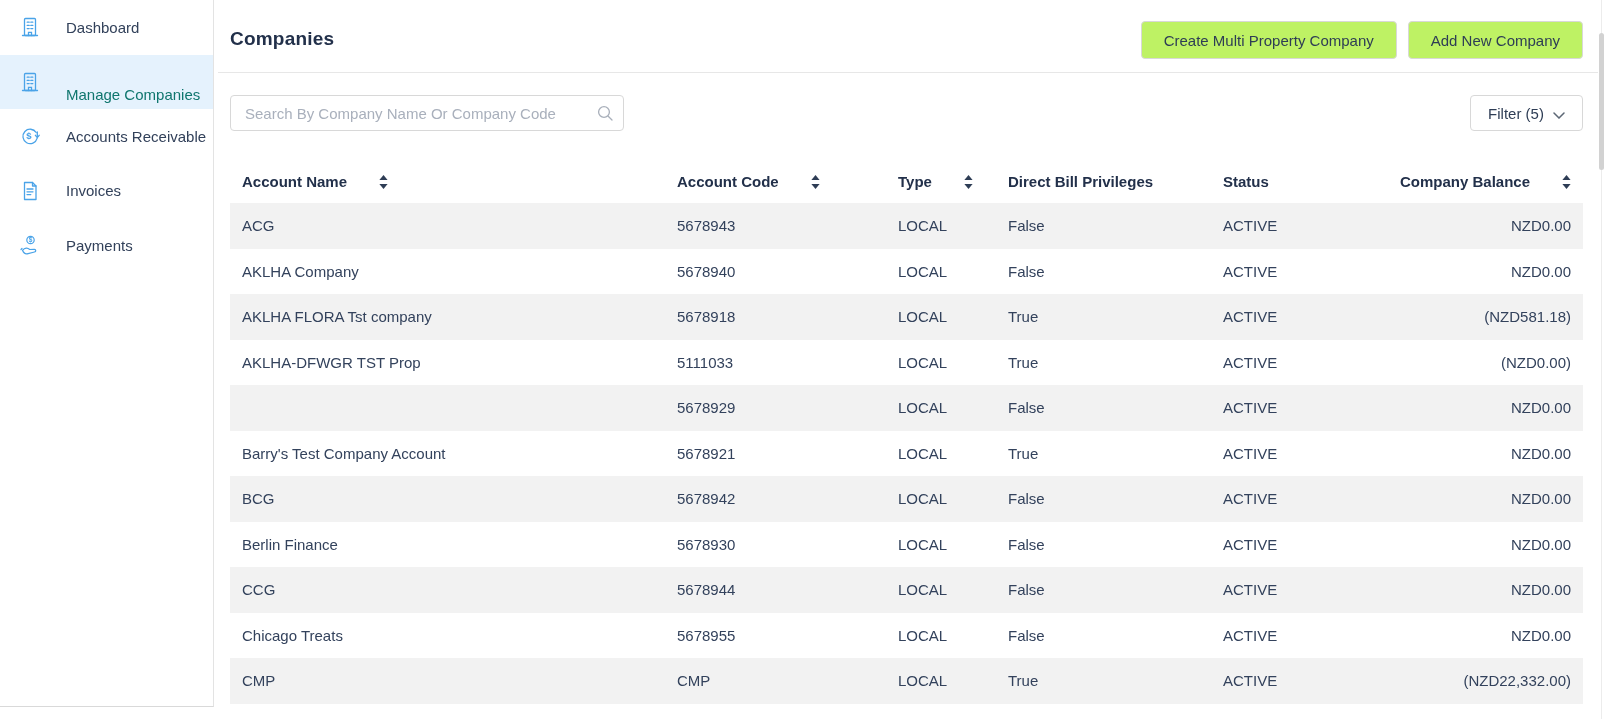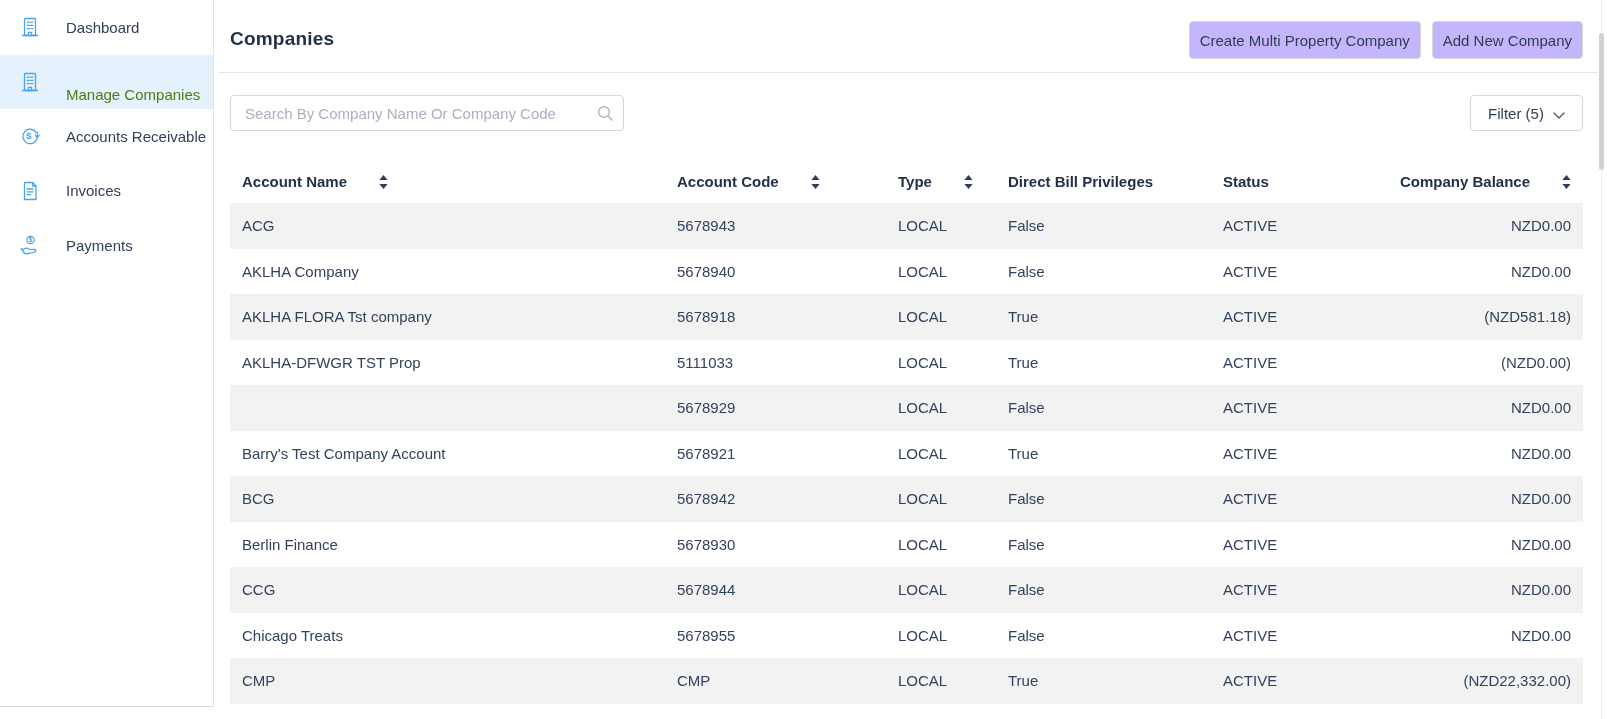--- a/index.html
+++ b/index.html
@@ -6,29 +6,29 @@
   html,body { width:1607px; height:719px; overflow:hidden; background:#fff;
     font-family:"Liberation Sans", sans-serif; color:#33425C; position:relative; }
 
   
   .sidebar { position:absolute; left:0; top:0; width:214px; height:707px;
     background:#fff; border-right:1px solid #E3E3E3; border-bottom:1px solid #D9D9D9; z-index:2; }
   .side-item { height:54.5px; display:flex; align-items:center; padding-left:19px;
     gap:25px; cursor:pointer; }
   .side-item .side-label { font-size:15px; color:#32415A; }
   .side-item.active { background:#E5F2FD; }
-  .side-item.active .side-label { color:#4d7c0f;margin-top:25px; }
+  .side-item.active .side-label { color:#0f766e;margin-top:25px; }
   .side-icon { width:22px; height:22px; display:inline-flex; align-items:center; justify-content:center; }
 
   
   .main { position:absolute; left:214px; top:0; width:1393px; height:689px; background:#fff; }
   .page-title { position:absolute; left:16px; top:28px; font-size:19px; font-weight:bold;
     color:#22304A; letter-spacing:0.2px; }
   .top-buttons { position:absolute; top:21px; right:24px; display:flex; gap:11px; }
-  .btn { height:38px; padding:0 10px; background:#c4b5fd; border:1px solid #D8D8D8;
+  .btn { height:38px; padding:0 22px; background:#bef264; border:1px solid #D8D8D8;
     border-radius:4px; font-size:15px; color:#2E3D55; display:flex; align-items:center;
     cursor:pointer; font-family:inherit; white-space:nowrap; }
   .header-divider { position:absolute; left:4px; top:72px; width:1380px; height:1px; background:#E7E7E7; }
 
   
   .search-wrap { position:absolute; left:16px; top:95px; width:394px; height:36px; }
   .search-wrap input { width:100%; height:100%; border:1px solid #D8D8D8; border-radius:4px;
     padding:0 36px 0 14px; font-size:15px; color:#4c1d95; outline:none; font-family:inherit; }
   .search-wrap input::placeholder { color:#A9B0BC; }
   .search-icon { position:absolute; right:11px; top:10px; width:16px; height:16px; }

